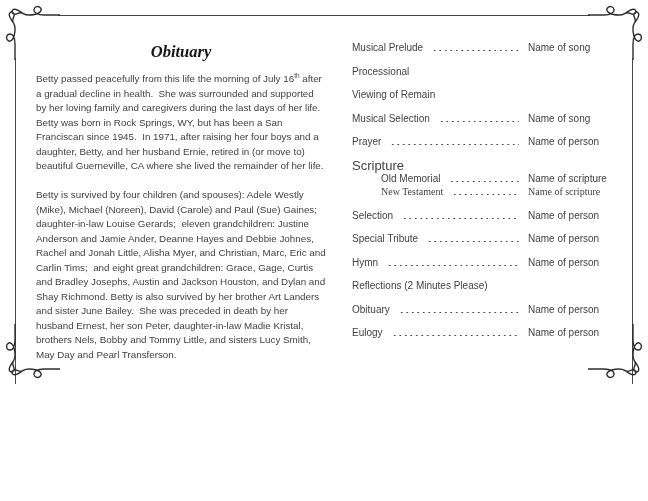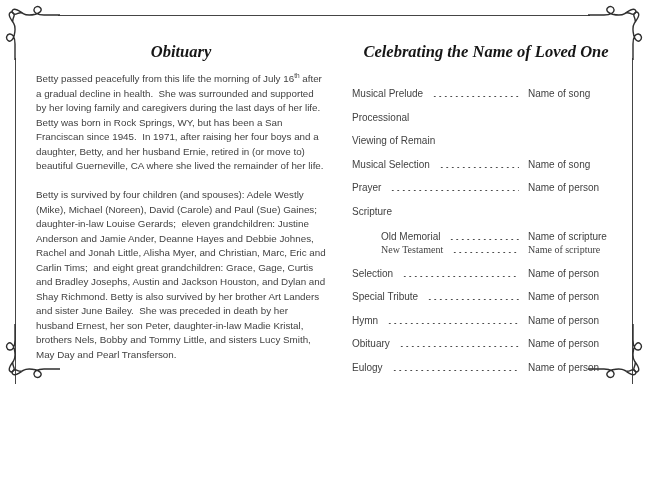--- a/index.html
+++ b/index.html
@@ -57,22 +57,22 @@
     margin:0 9px 1px 9px;
     background-image:radial-gradient(circle, #4d4d4d 0.9px, rgba(0,0,0,0) 1.1px);
     background-size:5.5px 3px;
     background-repeat:repeat-x;
     background-position:left bottom;
   }
   .prog-row .prog-value{width:92px;white-space:nowrap;}
   .prog-row.plain{display:block;}
   .prog-group{margin-bottom:12.5px;}
   .prog-group .group-label{
-    font-size:10px;line-height:11px;color:#424242;
-    margin-bottom:14px;
+    font-size:13px;line-height:11px;color:#424242;
+    margin-bottom:2px;
   }
   .prog-group .prog-row{margin-bottom:2.5px;padding-left:29px;}
   .prog-group .prog-row:last-child{margin-bottom:0;font-family:Liberation Serif, serif;}
 </style>
 </head>
 <body>
 
 <div class="canvas">
 
   <div class="edge h top"></div>
@@ -105,21 +105,20 @@
     </svg>
   </div>
 
   <section class="left-page">
     <h1 class="page-title">Obituary</h1>
     <p><span>Betty passed peacefully from this life the morning of July 16</span><sup>th</sup><span> after a gradual decline in health.  She was surrounded and supported by her loving family and caregivers during the last days of her life.  Betty was born in Rock Springs, WY, but has been a San Franciscan since 1945.  In 1971, after raising her four boys and a daughter, Betty, and her husband Ernie, retired in (or move to) beautiful Guerneville, CA where she lived the remainder of her life.</span></p>
     <p>Betty is survived by four children (and spouses): Adele Westly (Mike), Michael (Noreen), David (Carole) and Paul (Sue) Gaines;  daughter-in-law Louise Gerards;  eleven grandchildren: Justine Anderson and Jamie Ander, Deanne Hayes and Debbie Johnes, Rachel and Jonah Little, Alisha Myer, and Christian, Marc, Eric and Carlin Tims;  and eight great grandchildren: Grace, Gage, Curtis and Bradley Josephs, Austin and Jackson Houston, and Dylan and Shay Richmond. Betty is also survived by her brother Art Landers and sister June Bailey.  She was preceded in death by her husband Ernest, her son Peter, daughter-in-law Madie Kristal, brothers Nels, Bobby and Tommy Little, and sisters Lucy Smith, May Day and Pearl Transferson.</p>
   </section>
 
   <section class="right-page">
-    <h1 class="page-title">Celebrating the Name of Loved One</h1>
 
     <div class="prog-row">
       <span class="prog-label">Musical Prelude</span>
       <span class="leader"></span>
       <span class="prog-value">Name of song</span>
     </div>
 
     <div class="prog-row plain">
       <span class="prog-label">Processional</span>
     </div>
@@ -166,20 +165,23 @@
       <span class="leader"></span>
       <span class="prog-value">Name of person</span>
     </div>
 
     <div class="prog-row">
       <span class="prog-label">Hymn</span>
       <span class="leader"></span>
       <span class="prog-value">Name of person</span>
     </div>
 
+    <div class="prog-row plain">
+      <span class="prog-label">Reflections (2 Minutes Please)</span>
+    </div>
 
     <div class="prog-row">
       <span class="prog-label">Obituary</span>
       <span class="leader"></span>
       <span class="prog-value">Name of person</span>
     </div>
 
     <div class="prog-row">
       <span class="prog-label">Eulogy</span>
       <span class="leader"></span>

